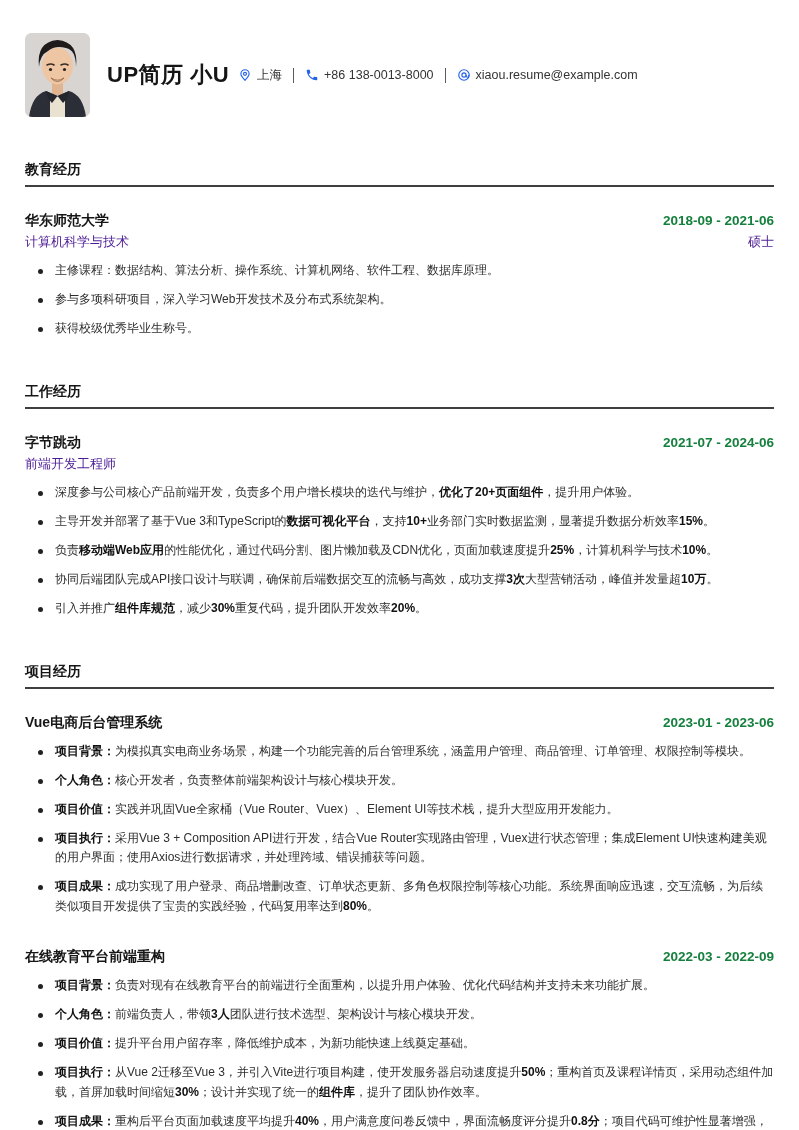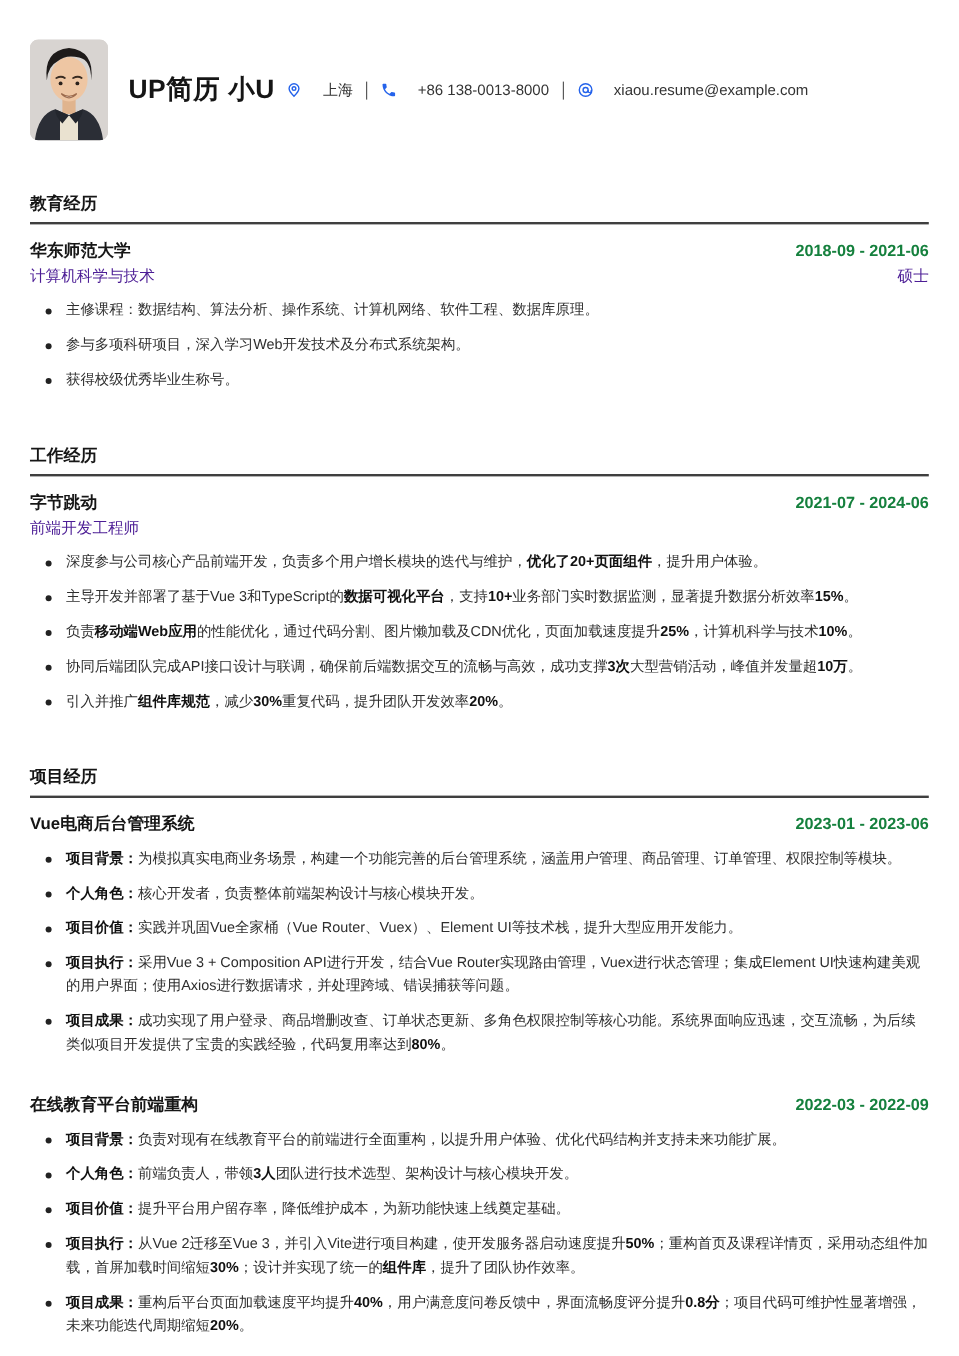--- a/index.html
+++ b/index.html
@@ -15,32 +15,32 @@
   
   .header { display: flex; align-items: center; gap: 17px; }
   .avatar {
     width: 65px; height: 84px; border-radius: 7px; overflow: hidden;
     flex: 0 0 auto; background: #d8d4d1;
   }
   .avatar svg { display: block; width: 100%; height: 100%; }
   .header-text { display: flex; flex-direction: row; gap: 9px; }
   .name { font-size: 22px; font-weight: bold; color: #151515; letter-spacing: .5px; }
   .contact-row { display: flex; align-items: center; font-size: 12.5px; color: #333; }
-  .contact-item { display: flex; align-items: center; gap: 17px; }
+  .contact-item { display: flex; align-items: center; gap: 5px; }
   .contact-icon { display: inline-flex; width: 14px; height: 14px; }
   .contact-icon svg { width: 14px; height: 14px; }
   .contact-sep { width: 1px; height: 15px; background: #5a5a5a; margin: 0 11px; }
 
   
   .section { margin-top: 21px; }
   .section-title {
     font-size: 14px; font-weight: bold; color: #161616;
     padding-bottom: 6px; border-bottom: 2px solid #3f3f3f; margin-top: 44px;
   }
-  .section-body { padding-top: 4px; }
+  .section-body { padding-top: 16px; }
 
   .entry { margin-top: 9px; }
   .entry + .entry { margin-top: 32px; }
   .entry-head { display: flex; justify-content: space-between; align-items: baseline; }
   .entry-name { font-size: 14px; font-weight: bold; color: #161616; }
   .entry-date { font-size: 13.5px; font-weight: bold; color: #15803d; white-space: nowrap; }
   .entry-sub { display: flex; justify-content: space-between; font-size: 13px; color: #4c1d95; margin-top: 3px; }
 
   ul.bullets { list-style: none; margin-top: 4px; }
   ul.bullets li {

